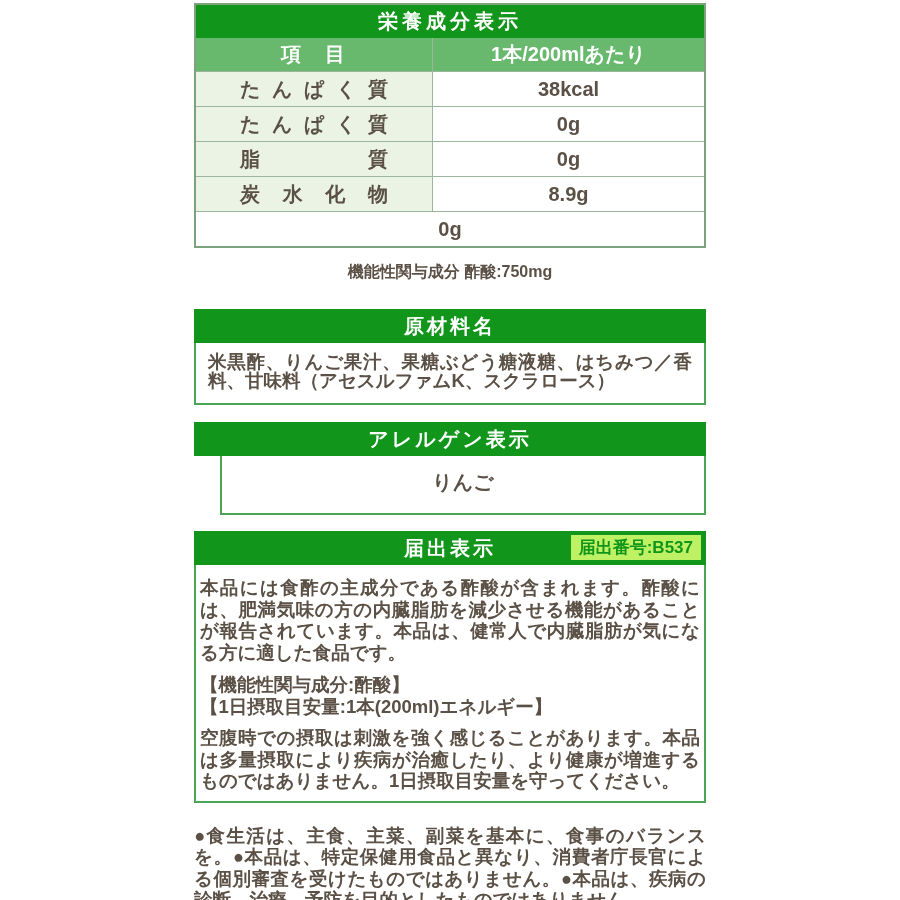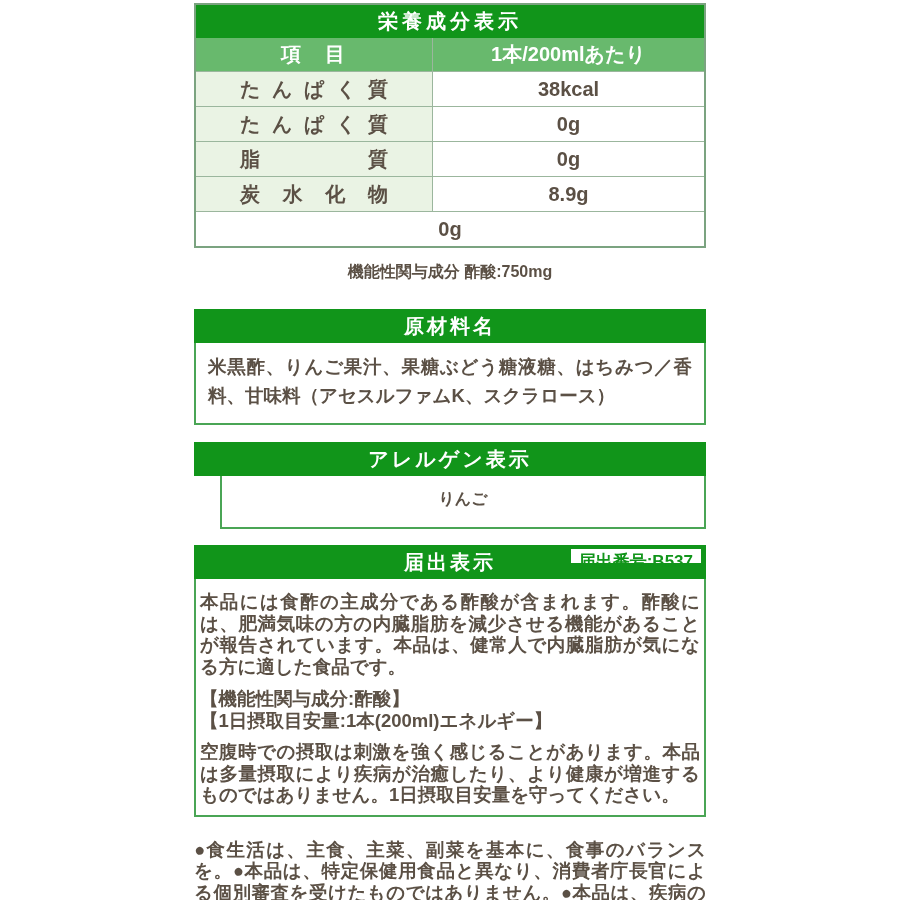--- a/index.html
+++ b/index.html
@@ -31,31 +31,31 @@
   .fn { margin-top:14px; text-align:center; font-size:16px; font-weight:bold; }
 
   
   .sechead {
     position:relative; height:34px; line-height:34px;
     background:var(--header_green,#11951a); color:#fff;
     font-size:20px; font-weight:bold; text-align:center; letter-spacing:3px;
   }
   .secbody { border:2px solid #4aa555; border-top:none; background:#fff; font-weight:bold; }
   .sec-ing { margin-top:26px; }
-  .ing { font-size:18.5px; line-height:29px; padding:9px 12px 13px; text-align:justify; }
+  .ing { font-size:18.5px; line-height:19px; padding:9px 12px 13px; text-align:justify; }
   .sec-alg { margin-top:17px; }
-  .alg { font-size:16px; text-align:center; padding:13px 0 17px;margin-left:26px; }
+  .alg { font-size:20px; text-align:center; padding:13px 0 17px;margin-left:26px; }
   .sec-not { margin-top:16px; }
   .not { font-size:18.5px; line-height:21.5px; padding:12px 4px 9px; }
   .not p { margin:0; text-align:justify; }
   .not .p1 { margin-bottom:11px; }
   .not .p2 { margin-top:10px; }
   .badge {
-    position:absolute; right:5px; top:4px; height:14px; line-height:25px;
-    background:#ffffff; color:var(--header_green,#11951a);
+    position:absolute; right:5px; top:4px; height:25px; line-height:25px;
+    background:#bef264; color:var(--header_green,#11951a);
     font-size:17px; font-weight:bold; padding:0 8px; letter-spacing:0;
   }
 
   .footer { margin:22px auto 0; width:512px; font-size:18.5px; line-height:21.5px;
             font-weight:bold; text-align:justify; }
 </style>
 </head>
 <body>
 
 <div class="wrap">

